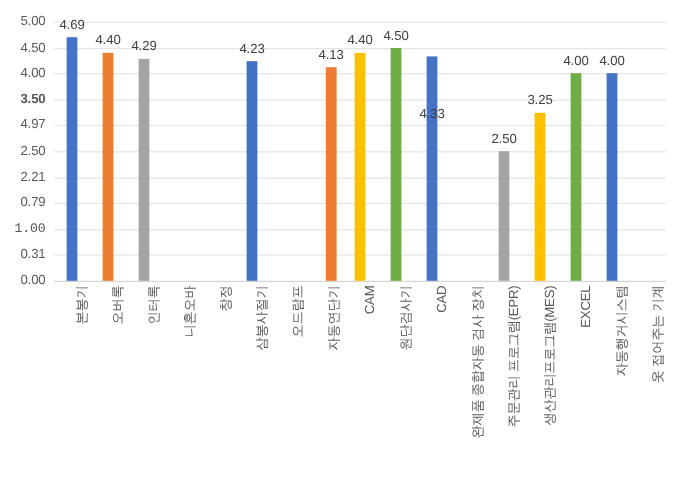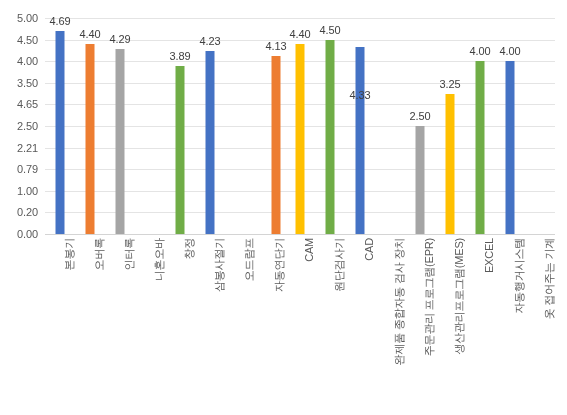--- a/index.html
+++ b/index.html
@@ -65,27 +65,27 @@
 </style>
 </head>
 <body>
 
 <div id="chart-root">
 
   <div class="y-axis">
       <div class="y-tick" style="top: 18px;">5.00</div>
       <div class="y-tick" style="top: 39.6px;">4.50</div>
       <div class="y-tick" style="top: 61.2px;">4.00</div>
-      <div class="y-tick" style="top: 82.8px;">3.50</div>
-      <div class="y-tick" style="top: 104.4px;">4.65</div>
+      <div class="y-tick" style="top: 82.8px; font-weight: bold;">3.50</div>
+      <div class="y-tick" style="top: 104.4px;">4.97</div>
       <div class="y-tick" style="top: 126px;">2.50</div>
       <div class="y-tick" style="top: 147.6px;">2.21</div>
       <div class="y-tick" style="top: 169.2px;">0.79</div>
-      <div class="y-tick" style="top: 190.8px;">1.00</div>
-      <div class="y-tick" style="top: 212.4px;">0.20</div>
+      <div class="y-tick" style="top: 190.8px; font-family: Liberation Mono, monospace;">1.00</div>
+      <div class="y-tick" style="top: 212.4px;">0.31</div>
       <div class="y-tick" style="top: 234px;">0.00</div>
     </div>
 
   <div class="plot-area">
       <div class="gridline" style="top: 0px;"></div>
       <div class="gridline" style="top: 21.6px;"></div>
       <div class="gridline" style="top: 43.2px;"></div>
       <div class="gridline" style="top: 64.8px;"></div>
       <div class="gridline" style="top: 86.4px;"></div>
       <div class="gridline" style="top: 108px;"></div>
@@ -102,24 +102,20 @@
         <div class="bar-label" style="top: -2.608px;">4.69</div>
       </div>
       <div class="slot" style="left: 30px; width: 30px;">
         <div class="bar" style="height: 190.08px; background: rgb(237, 125, 49);"></div>
         <div class="bar-label" style="top: 9.92px;">4.40</div>
       </div>
       <div class="slot" style="left: 60px; width: 30px;">
         <div class="bar" style="height: 185.328px; background: rgb(165, 165, 165);"></div>
         <div class="bar-label" style="top: 14.672px; text-align: right;">4.29</div>
       </div>
-      <div class="slot" style="left: 120px; width: 30px;">
-        <div class="bar" style="height: 168.048px; background: rgb(112, 173, 71);"></div>
-        <div class="bar-label" style="top: 31.952px;">3.89</div>
-      </div>
       <div class="slot" style="left: 150px; width: 30px;">
         <div class="bar" style="height: 182.736px; background: rgb(68, 114, 196);"></div>
         <div class="bar-label" style="top: 17.264px;">4.23</div>
       </div>
       <div class="slot" style="left: 180px; width: 30px; margin-left: 36px;">
         <div class="bar" style="height: 178.416px; background: rgb(237, 125, 49);"></div>
         <div class="bar-label" style="top: 21.584px;">4.13</div>
       </div>
       <div class="slot" style="left: 240px; width: 30px;">
         <div class="bar" style="height: 190.08px; background: rgb(255, 192, 0);"></div>

